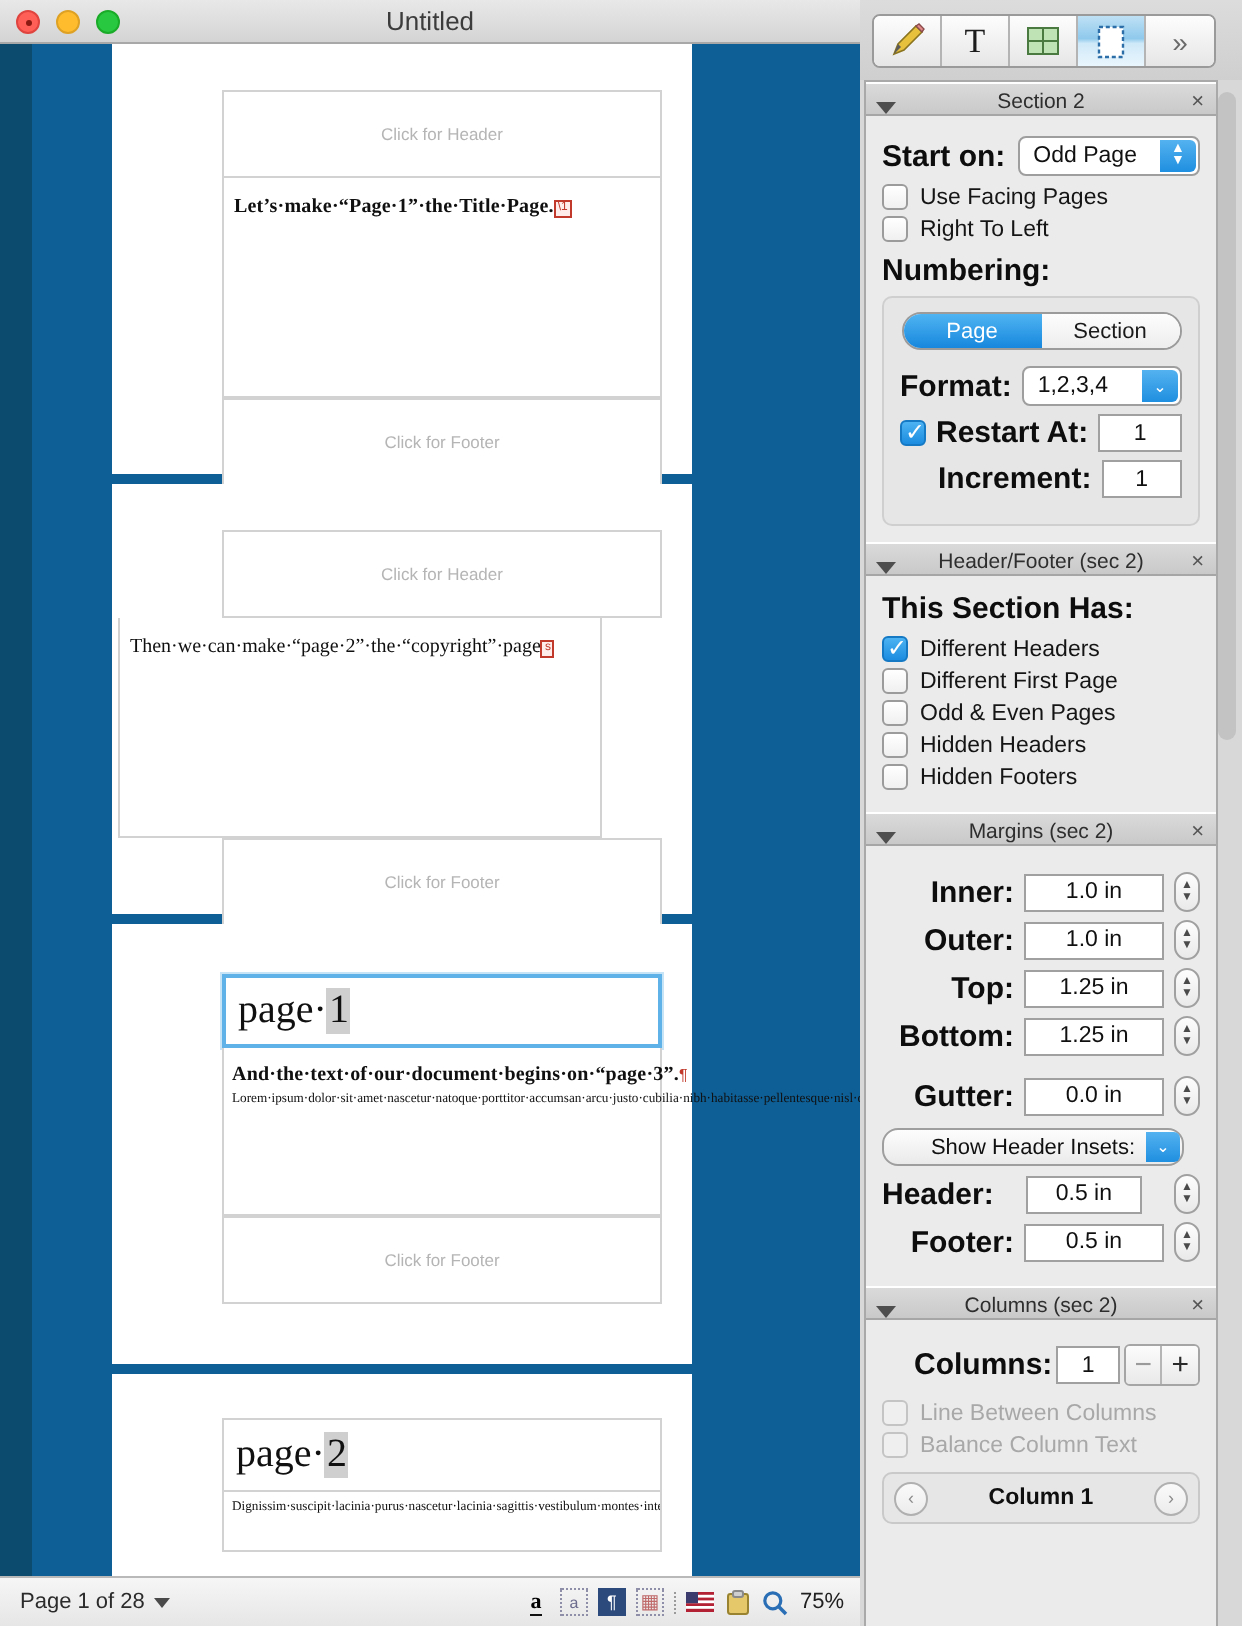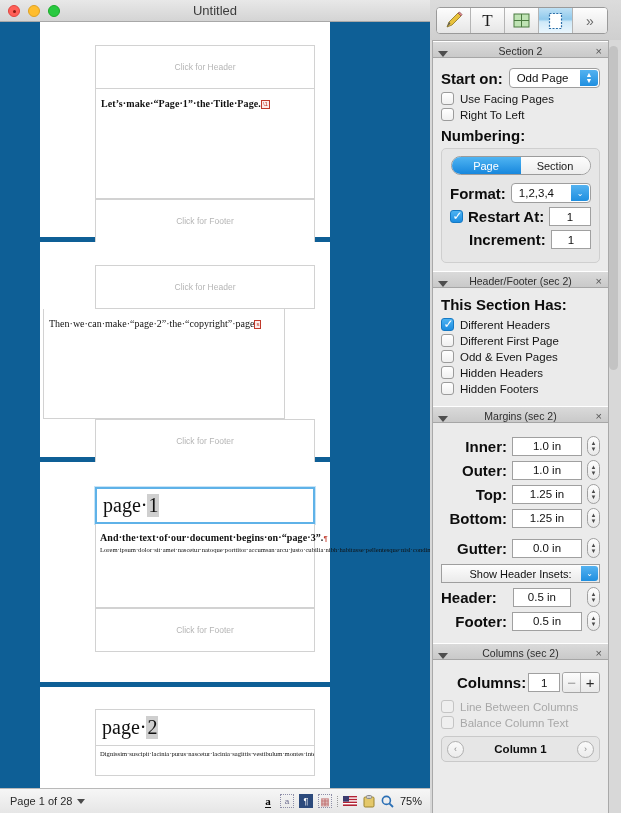--- a/index.html
+++ b/index.html
@@ -32,21 +32,21 @@
     content: ""; position: absolute; left: 4px; top: 4px;
     width: 3px; height: 3px; border-radius: 50%; background: #8b1a12;
   }
   .wintitle {
     position: absolute; left: 0; right: 0; text-align: center;
     font-size: 13px; color: #3c3c3c; line-height: 22px;
   }
 
   
   .doc-area {
-    position: absolute; left: 0; top: 22px; width: 456px; height: 766px;
+    position: absolute; left: 16px; top: 22px; width: 456px; height: 766px;
     background: #0e5f96;
     overflow: hidden;
   }
   .page {
     position: absolute; left: 40px; width: 290px;
     background: #ffffff;
   }
   .pg-inner { position: absolute; left: 55px; right: 15px; }
   .zone {
     border: 1px solid #d2d2d2;
@@ -229,24 +229,24 @@
   }
 
   .stepper {
     width: 13px; height: 20px; border: 1px solid #a0a0a0; border-radius: 7px;
     background: linear-gradient(to bottom, #fdfdfd, #e9e9e9);
     display: flex; flex-direction: column; align-items: center; justify-content: center;
     font-size: 6px; line-height: 6px; color: #4a4a4a; flex: 0 0 auto;
   }
 
   .insetbar {
-    height: 19px; border: 1px solid #9e9e9e; border-radius: 0;
+    height: 19px; border: 1px solid #9e9e9e; border-radius: 8px;
     background: linear-gradient(to bottom, #fdfdfd, #eaeaea);
     display: flex; align-items: center; justify-content: center;
-    font-size: 11px; color: #101010; position: relative; margin: 6px 0 4px 0;
+    font-size: 11px; color: #101010; position: relative; margin: 6px 8px 4px 0;
   }
   .insetbar .arrow1 {
     position: absolute; right: 1px; top: 1px; bottom: 1px; width: 17px;
     background: linear-gradient(to bottom, #54b2f0, #1f8fe0);
     border-radius: 0 3px 3px 0; color: #fff; font-size: 8px;
     display: flex; align-items: center; justify-content: center;
   }
 
   .pm {
     display: flex; border: 1px solid #a5a5a5; border-radius: 3px; overflow: hidden; height: 21px;

